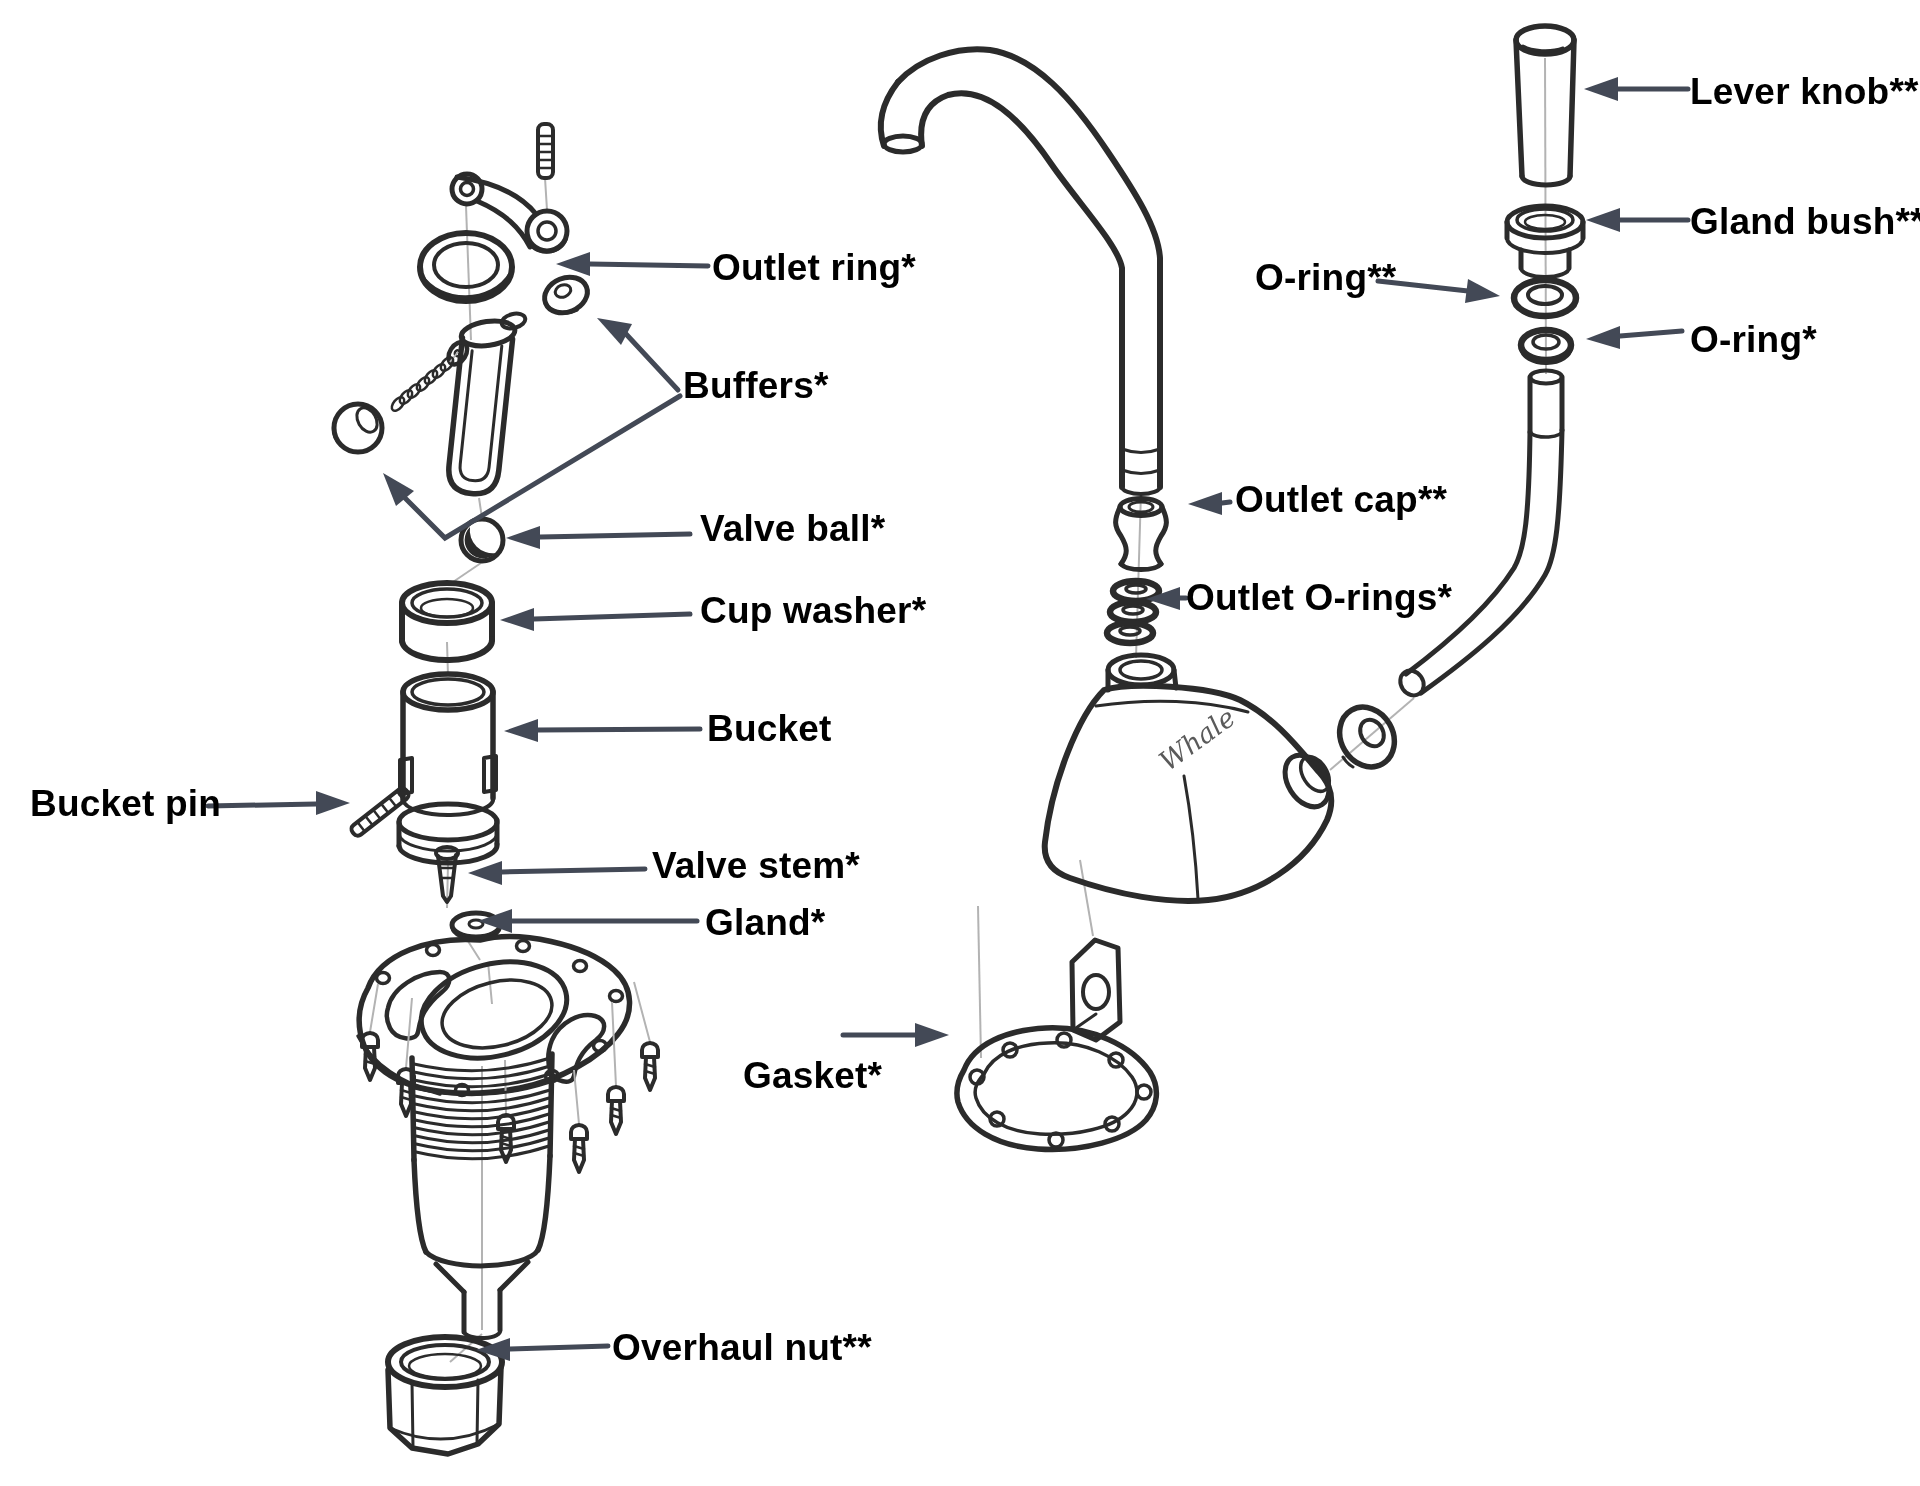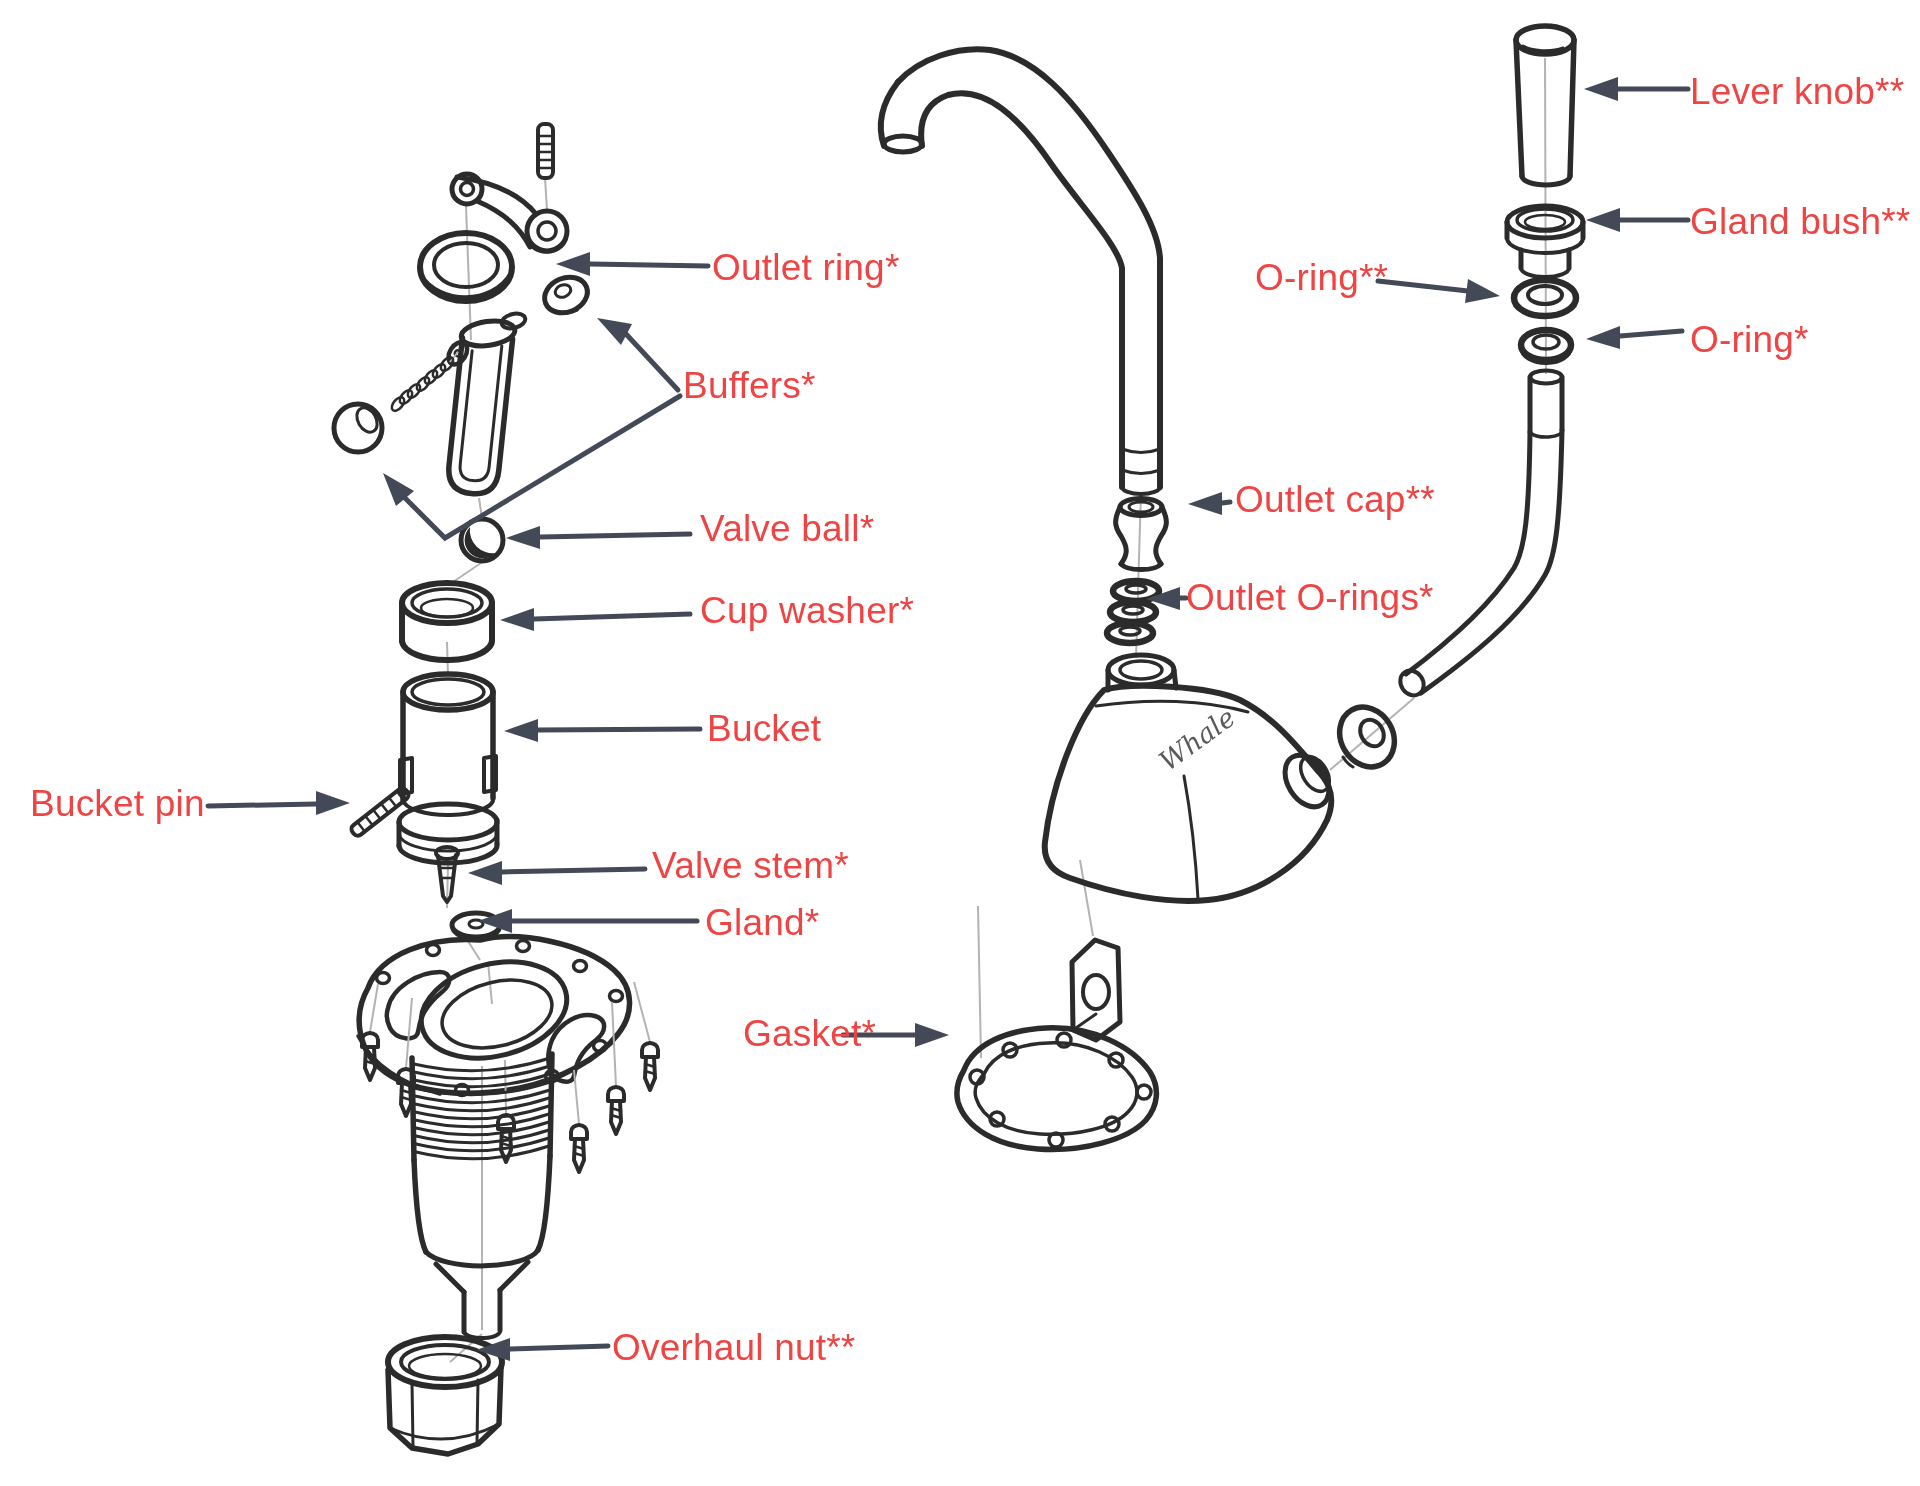--- a/index.html
+++ b/index.html
@@ -1,19 +1,19 @@
 <!DOCTYPE html>
 <html><head>
 <meta charset="utf-8">
 <style>
   html,body{margin:0;padding:0;background:#ffffff;}
   .stage{position:relative;width:1920px;height:1486px;background:#ffffff;overflow:hidden;
          font-family:"Liberation Sans", sans-serif;}
   .stage svg{position:absolute;left:0;top:0;}
-  .lbl{position:absolute;font-size:37px;font-weight:400;color:#ef4444;white-space:nowrap;
+  .lbl{position:absolute;font-size:37px;font-weight:700;color:#000000;white-space:nowrap;
        letter-spacing:0.2px;line-height:1.1;}
   .note{position:absolute;font-size:37px;font-weight:400;color:#3c424e;line-height:48px;white-space:nowrap;}
   .art{stroke:#2b2b2b;fill:none;stroke-linecap:round;stroke-linejoin:round;}
   .thin{stroke:#b3b3b3;stroke-width:2;fill:none;}
   .arrowline{stroke:#434956;stroke-width:5;fill:none;stroke-linecap:round;}
   .arrowhead{fill:#434956;stroke:none;}
 </style>
 </head>
 <body>
 
@@ -373,21 +373,21 @@
 
   <div class="lbl" style="left:712px;top:248px">Outlet ring*</div>
   <div class="lbl" style="left:683px;top:366px">Buffers*</div>
   <div class="lbl" style="left:700px;top:509px">Valve ball*</div>
   <div class="lbl" style="left:700px;top:591px">Cup washer*</div>
   <div class="lbl" style="left:707px;top:709px">Bucket</div>
   <div class="lbl" style="left:30px;top:784px">Bucket pin</div>
   <div class="lbl" style="left:652px;top:846px">Valve stem*</div>
   <div class="lbl" style="left:705px;top:903px">Gland*</div>
   <div class="lbl" style="left:612px;top:1328px">Overhaul nut**</div>
-  <div class="lbl" style="left:743px;top:1014px">Gasket*</div>
+  <div class="lbl" style="left:743px;top:1056px">Gasket*</div>
   <div class="lbl" style="left:1235px;top:480px">Outlet cap**</div>
   <div class="lbl" style="left:1186px;top:578px">Outlet O-rings*</div>
   <div class="lbl" style="left:1255px;top:258px">O-ring**</div>
   <div class="lbl" style="left:1690px;top:72px">Lever knob**</div>
   <div class="lbl" style="left:1690px;top:202px">Gland bush**</div>
   <div class="lbl" style="left:1690px;top:320px">O-ring*</div>
 
   <div class="note" style="left:1442px;top:918px">
   </div>
 

